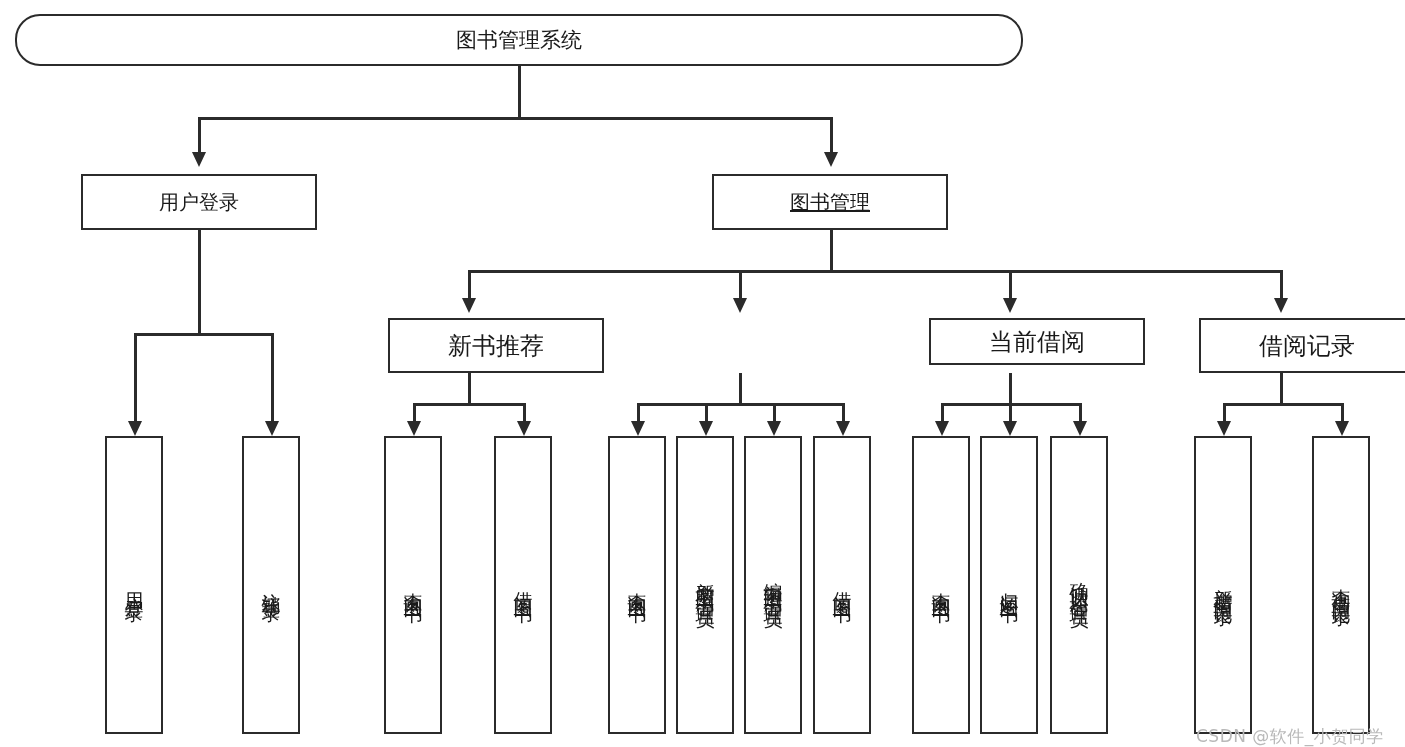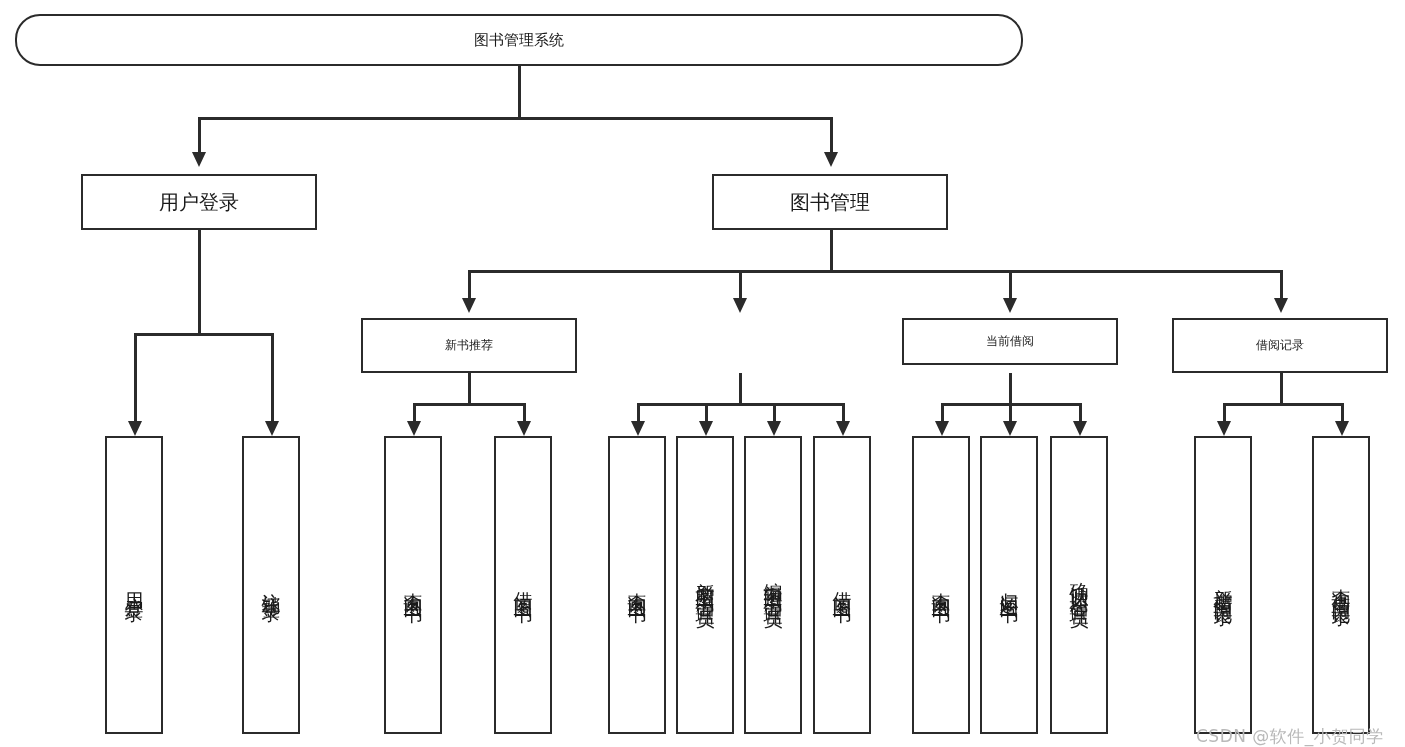--- a/index.html
+++ b/index.html
@@ -23,28 +23,29 @@
     position: absolute;
     box-sizing: border-box;
     background: #ffffff;
     border: 2.5px solid #2b2b2b;
     display: flex;
     align-items: center;
     justify-content: center;
     color: #1a1a1a;
   }
   .box.root {
-    font-size: 15px;
+    font-size: 21px;
     border-radius: 25px;
   }
   .box.lvl2 {
     font-size: 20px;
   }
   .box.lvl3 {
-    font-size: 12px;
+    font-size: 24px;
+    margin-left: 27px;
   }
   .box.leaf {
     font-size: 19px;
     writing-mode: vertical-rl;
     text-orientation: upright;
     letter-spacing: 4px;
     line-height: 1.05;
     padding-top: 4px;
     padding-bottom: 4px;
   }
@@ -90,21 +91,21 @@
   <div class="vline" style="left:518px; top:66px; height:52px;"></div>
   <div class="hline" style="left:198px; top:117px; width:633px;"></div>
   <div class="vline" style="left:198px; top:117px; height:35px;"></div>
   <div class="arrow" style="left:191.5px; top:152px;"></div>
   <div class="vline" style="left:830px; top:117px; height:35px;"></div>
   <div class="arrow" style="left:823.5px; top:152px;"></div>
 
   <div class="box lvl2" style="left:81px; top:174px; width:236px; height:56px;">
     <span>用户登录</span>
   </div>
-  <div class="box lvl2" style="left:712px; top:174px; width:236px; height:56px;">
+  <div class="box lvl2" style="left:712px; top:174px; width:236px; height:56px;text-decoration:underline;">
     <span>图书管理</span>
   </div>
 
   <div class="vline" style="left:198px; top:230px; height:104px;"></div>
   <div class="hline" style="left:134px; top:333px; width:138px;"></div>
   <div class="vline" style="left:134px; top:333px; height:88px;"></div>
   <div class="arrow" style="left:127.5px; top:421px;"></div>
   <div class="vline" style="left:271px; top:333px; height:88px;"></div>
   <div class="arrow" style="left:264.5px; top:421px;"></div>
 

